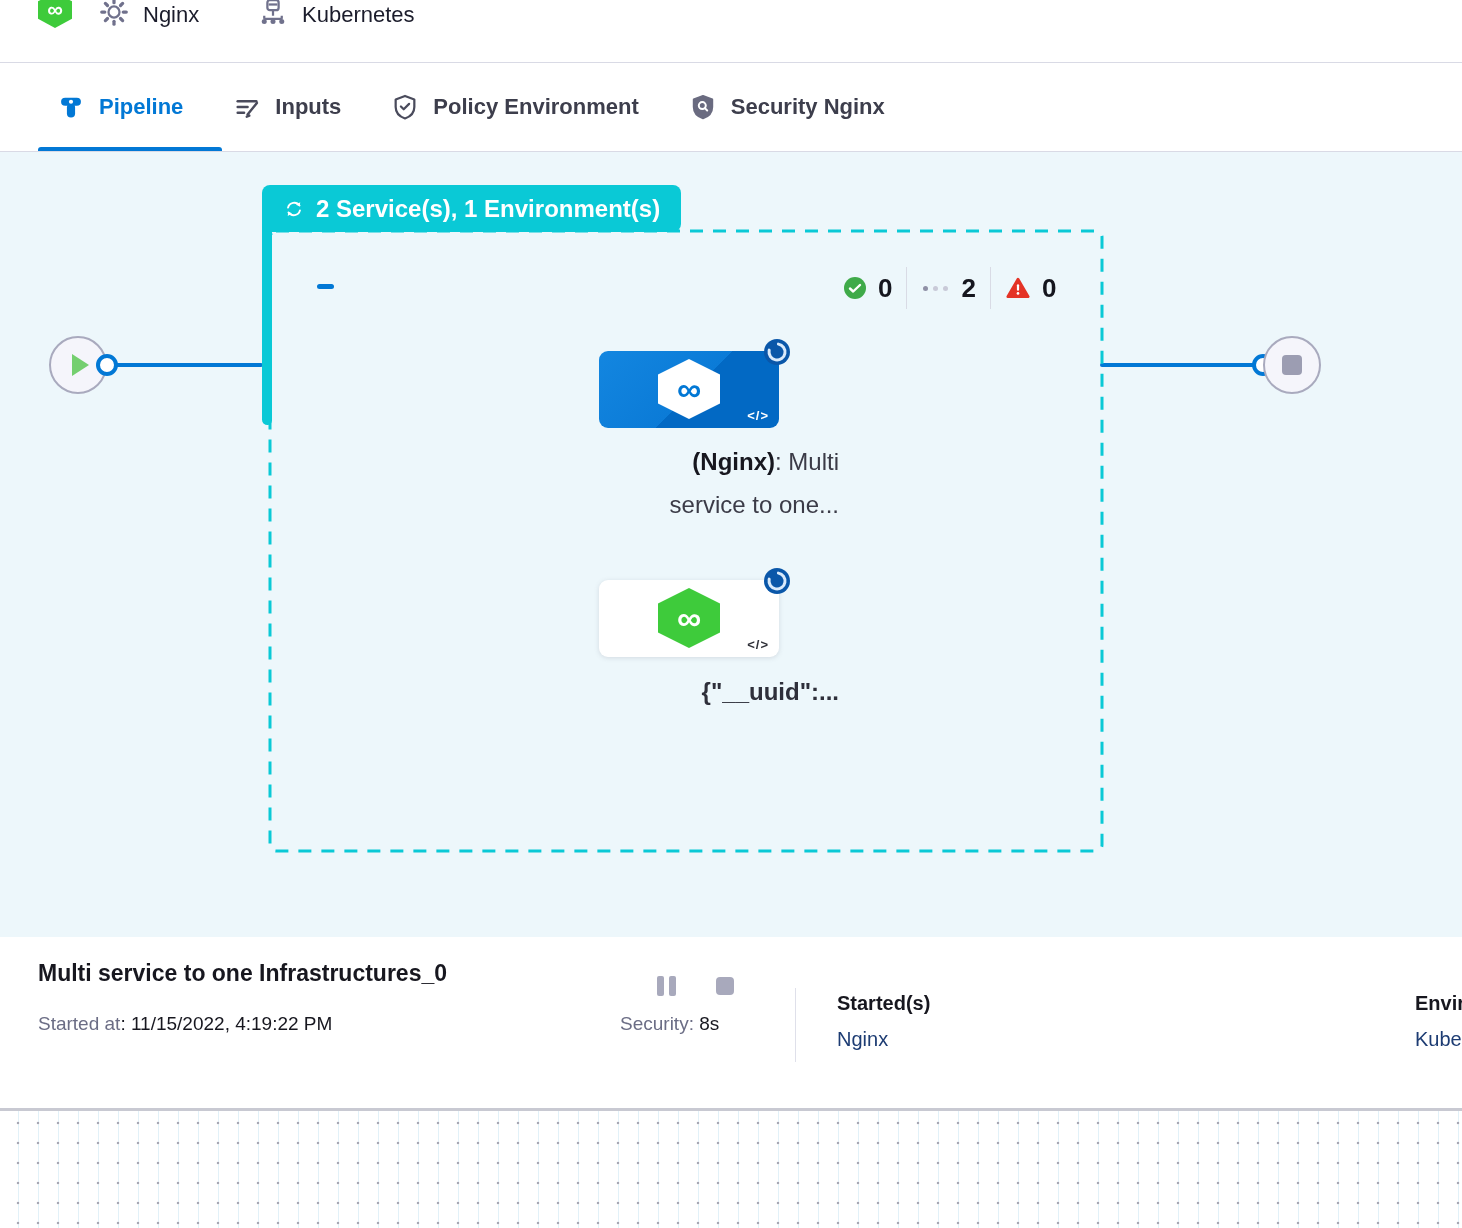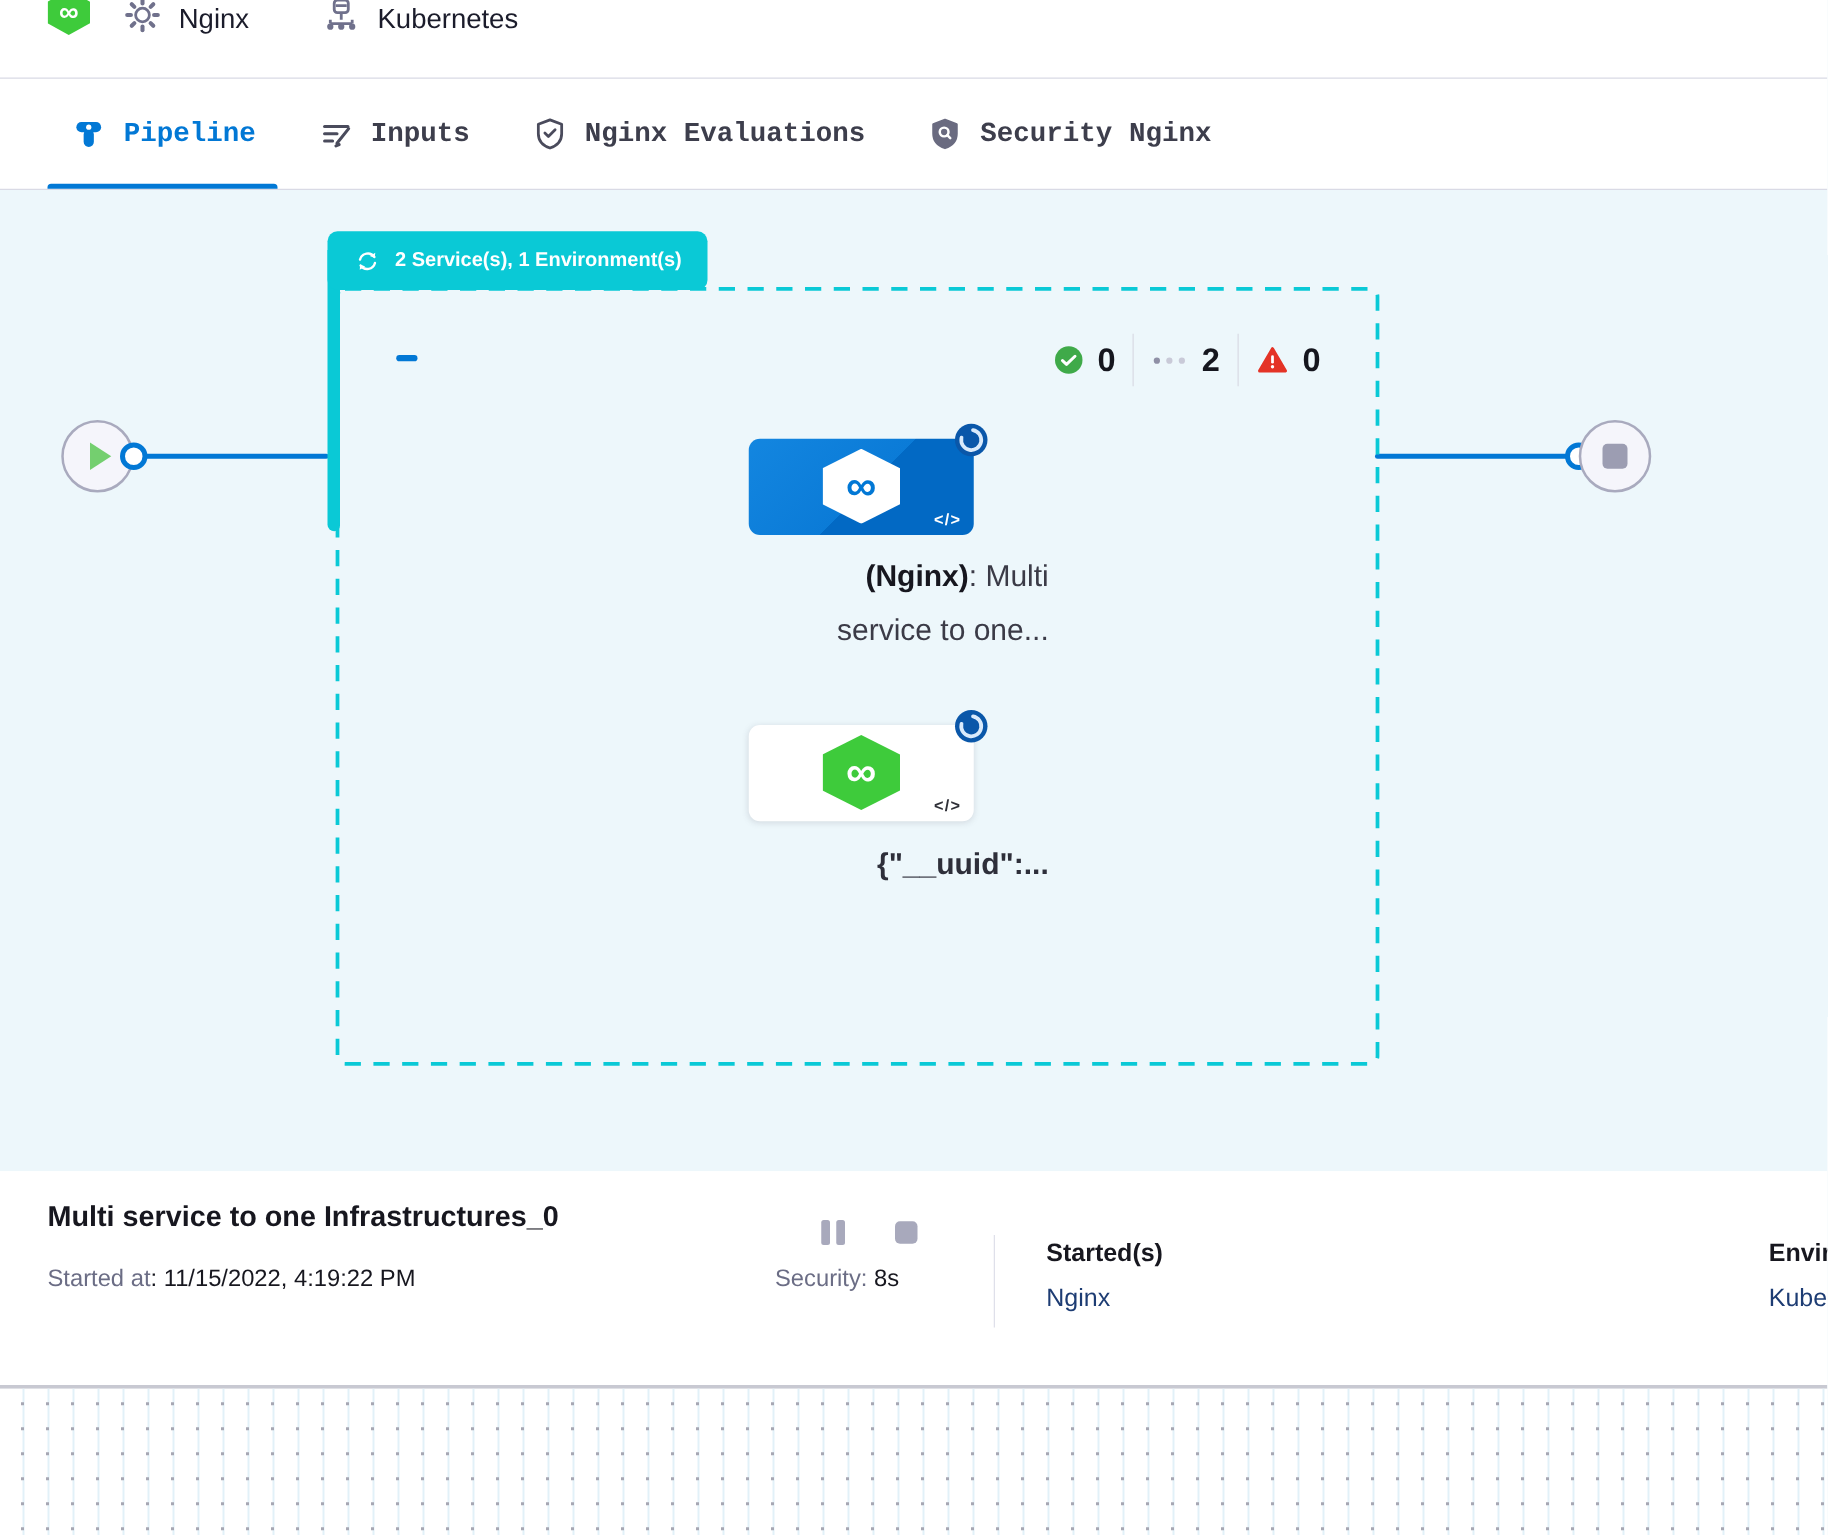--- a/index.html
+++ b/index.html
@@ -12,33 +12,33 @@
   .logo-hex{position:absolute;left:38px;top:-8px;width:34px;height:36px;background:#3ECB3B;
     clip-path:polygon(50% 0,100% 26%,100% 74%,50% 100%,0 74%,0 26%);
     display:flex;align-items:center;justify-content:center;color:#fff;font-weight:bold;font-size:22px;}
   .crumb{position:absolute;top:0;height:30px;display:flex;align-items:center;gap:14px;}
   .crumb .lbl{font-size:22px;font-weight:500;color:#1B1C2B;line-height:30px;}
   .crumb svg{margin-top:-6px;}
   
   .tabbar{position:absolute;left:0;top:62px;width:1462px;height:90px;background:#fff;
     border-top:1px solid #D9DAE5;border-bottom:1px solid #D9DAE5;box-sizing:border-box;
     display:flex;align-items:center;padding-left:57px;gap:50px;}
-  .tab{display:flex;align-items:center;gap:14px;font-size:22px;font-weight:600;color:#3D3E4C;cursor:pointer;font-family:Liberation Mono, monospace;}
+  .tab{display:flex;align-items:center;gap:14px;font-size:22px;font-weight:600;color:#3D3E4C;cursor:pointer;}
   .tab.active{color:#0278D5;}
   .tab-underline{position:absolute;left:38px;bottom:0;width:184px;height:4px;background:#0278D5;border-radius:3px 3px 0 0;}
   
   .canvas{position:absolute;left:0;top:152px;width:1462px;height:785px;background:#EDF7FB;}
   .exec-node{position:absolute;width:58px;height:58px;border-radius:50%;background:#F5F5FB;border:2px solid #A9AABE;
     box-sizing:border-box;display:flex;align-items:center;justify-content:center;}
   .play-tri{width:0;height:0;border-left:17px solid #74CF6F;border-top:11px solid transparent;border-bottom:11px solid transparent;margin-left:5px;}
   .stop-sq{width:20px;height:20px;border-radius:4px;background:#9C9DB2;}
   .conn-dot{position:absolute;width:14px;height:14px;border-radius:50%;background:#fff;border:4px solid #0278D5;}
   .edge{position:absolute;height:4px;background:#0278D5;border-radius:2px;}
   .group-label{position:absolute;left:262px;top:33px;height:47px;display:flex;align-items:center;gap:11px;
-    padding:0 21px;background:#0AC9D6;border-radius:8px;color:#fff;font-size:16px;font-weight:600;z-index:3;}
+    padding:0 21px;background:#0AC9D6;border-radius:8px;color:#fff;font-size:24px;font-weight:600;z-index:3;}
   .group-tail{position:absolute;left:262px;top:48px;width:10px;height:225px;background:#0AC9D6;border-radius:0 0 5px 6px;z-index:2;}
   .stage-box-svg{position:absolute;left:268px;top:77px;z-index:1;}
   .collapse-btn{position:absolute;left:317px;top:132px;width:17px;height:5px;border-radius:3px;background:#0278D5;cursor:pointer;z-index:3;}
   .stage-name{position:absolute;left:368px;top:122px;font-size:24px;font-weight:500;color:#6E7190;z-index:3;}
   .counts{position:absolute;left:843px;top:114px;height:44px;display:flex;align-items:center;gap:11px;z-index:3;}
   .counts .num{font-size:26px;font-weight:600;color:#15161E;}
   .counts .vdiv{width:1px;height:42px;background:#D9DBE5;margin:0 3px;}
   .dots{display:flex;align-items:center;gap:5px;margin:0 2px;}
   .dots i{width:5px;height:5px;border-radius:50%;display:block;}
   .dots i:nth-child(1){background:#8F90A6;}
@@ -151,21 +151,21 @@
           <line x1="11.8" y1="20.3" x2="14" y2="19.4"></line>
         </g>
       </svg>
       <span>Inputs</span>
     </div>
     <div class="tab">
       <svg width="28" height="28" viewBox="0 0 24 24">
         <path d="M12 2.5 L20 5.5 V12 C20 17 16.5 20.3 12 21.8 C7.5 20.3 4 17 4 12 V5.5 Z" fill="none" stroke="#4A4B5C" stroke-width="1.9" stroke-linejoin="round"></path>
         <path d="M8.5 11.5 l2.4 2.4 L15.5 9.3" fill="none" stroke="#4A4B5C" stroke-width="1.9" stroke-linecap="round" stroke-linejoin="round"></path>
       </svg>
-      <span>Nginx Evaluations</span>
+      <span>Policy Environment</span>
     </div>
     <div class="tab">
       <svg width="28" height="28" viewBox="0 0 24 24">
         <path d="M12 2.5 L20 5.5 V12 C20 17 16.5 20.3 12 21.8 C7.5 20.3 4 17 4 12 V5.5 Z" fill="#6A6B80" stroke="#6A6B80" stroke-width="1.5" stroke-linejoin="round"></path>
         <circle cx="11.4" cy="10.8" r="3" fill="none" stroke="#fff" stroke-width="1.7"></circle>
         <line x1="13.6" y1="13" x2="15.6" y2="15" stroke="#fff" stroke-width="1.7" stroke-linecap="round"></line>
       </svg>
       <span>Security Nginx</span>
     </div>
     <div class="tab-underline"></div>

